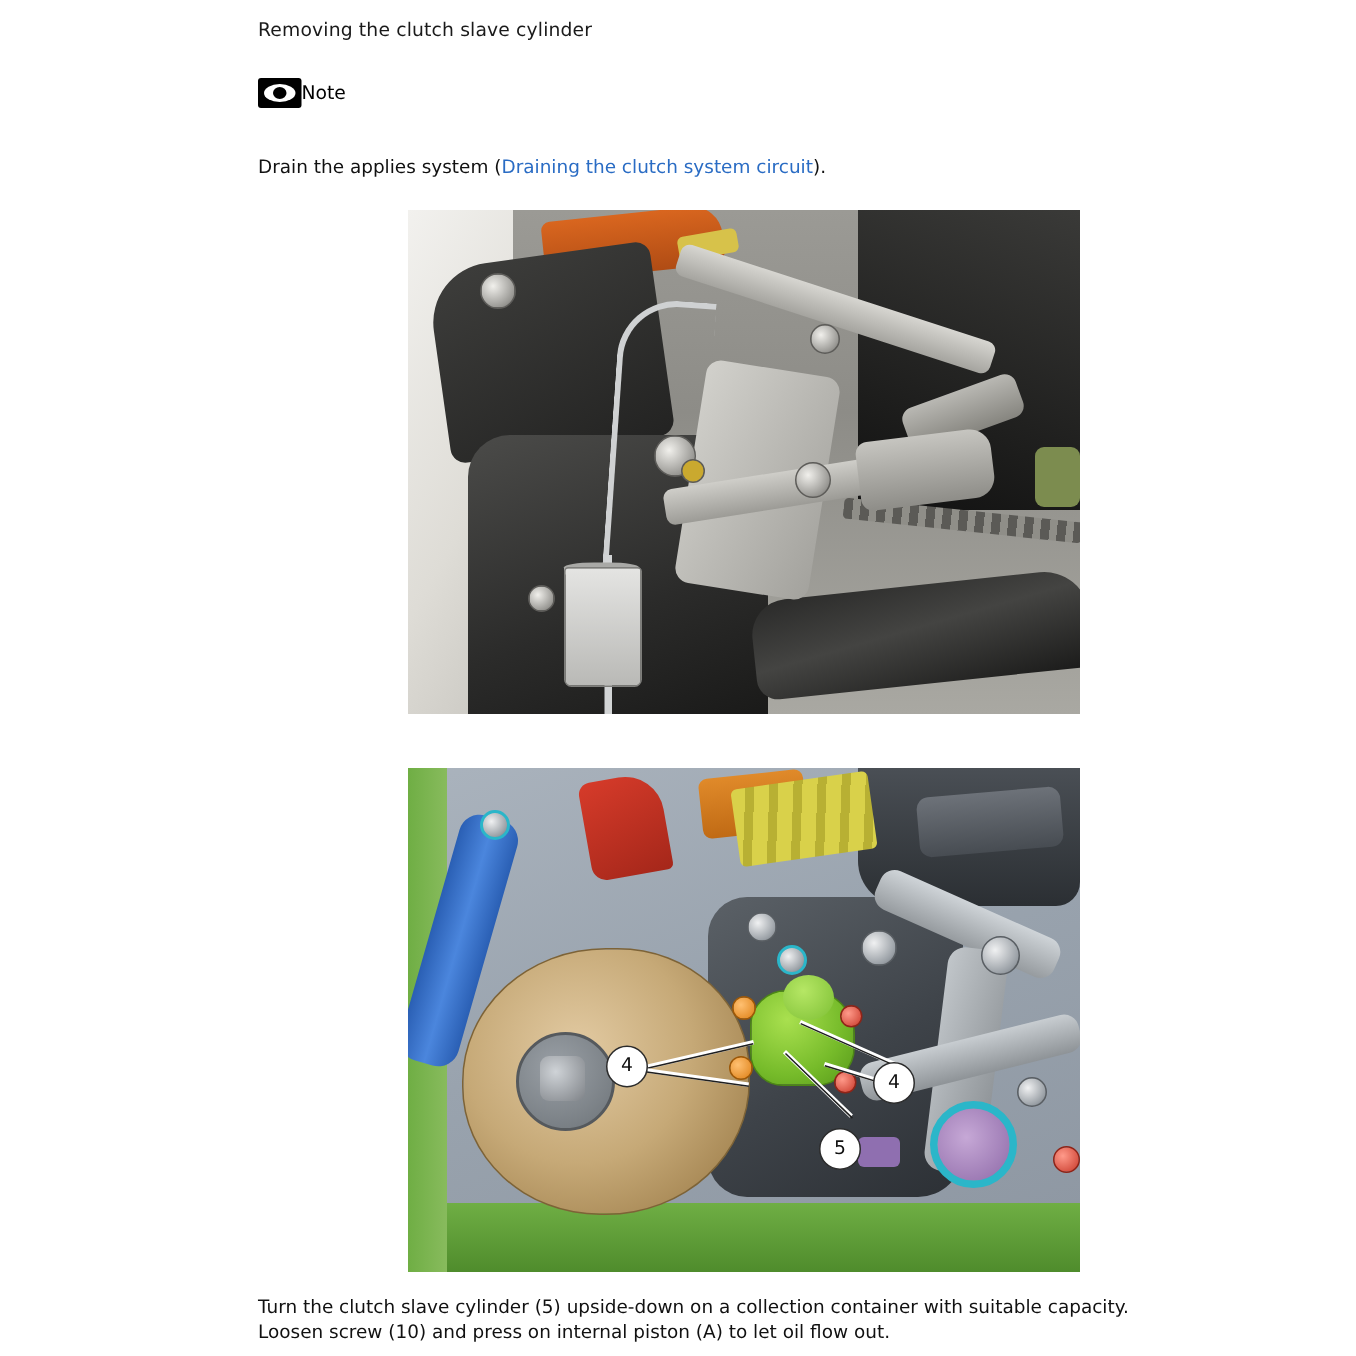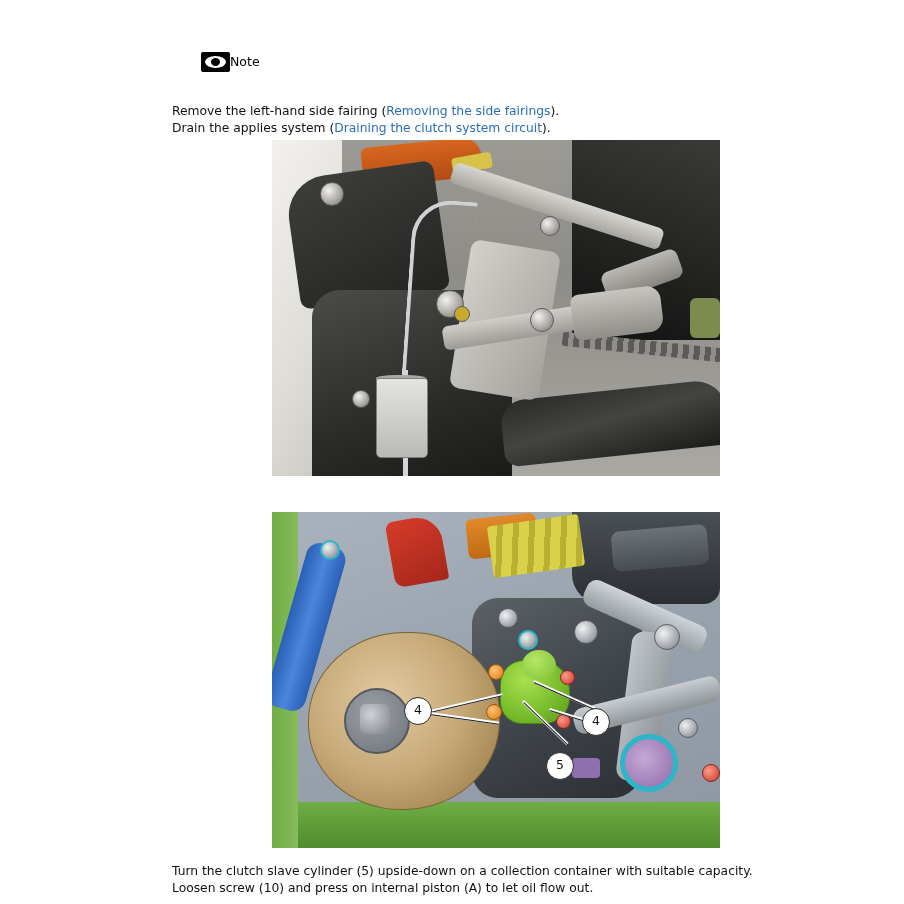--- a/index.html
+++ b/index.html
@@ -28,21 +28,20 @@
     font-size: 12.5px;
     color: #1a1a1a;
     letter-spacing: 0.1px;
   }
   .note-block {
     position: absolute;
     left: 172px;
     top: 52px;
     display: flex;
     align-items: center;
-    margin-left: 29px;
   }
   .note-icon {
     width: 29px;
     height: 20px;
     background: #000000;
     border-radius: 2px;
     position: relative;
     display: inline-block;
   }
   .note-icon .eye-outer {
@@ -378,34 +377,32 @@
     background: #ffffff;
     height: 2.6px;
     transform-origin: 0 0;
   }
 </style>
 </head>
 <body>
 
 <div class="page">
 
+  <div class="title">Removing the clutch slave cylinder</div>
 
   <div class="note-block">
     <span class="note-icon">
       <span class="eye-outer"></span>
       <span class="eye-inner"></span>
     </span>
     <span class="note-label">Note</span>
   </div>
 
 
   <div class="para1">
-    <div>
-      <span>Remove the left-hand side fairing (</span><a class="link" href="#">Removing the side fairings</a><span>).</span>
-    </div>
     <div>
       <span>Drain the applies system (</span><a class="link" href="#">Draining the clutch system circuit</a><span>).</span>
     </div>
   </div>
 
   <div class="fig1">
     <div class="f1-sky"></div>
     <div class="f1-dark-right"></div>
     <div class="f1-white-left"></div>
     <div class="f1-orange"></div>

